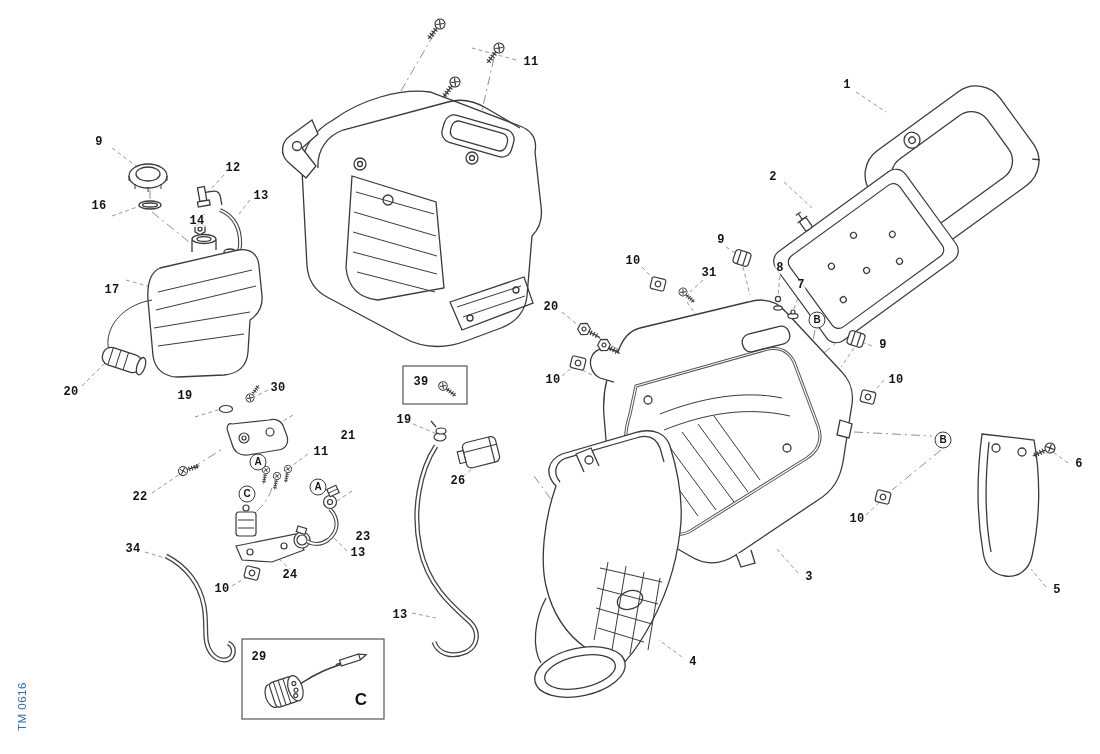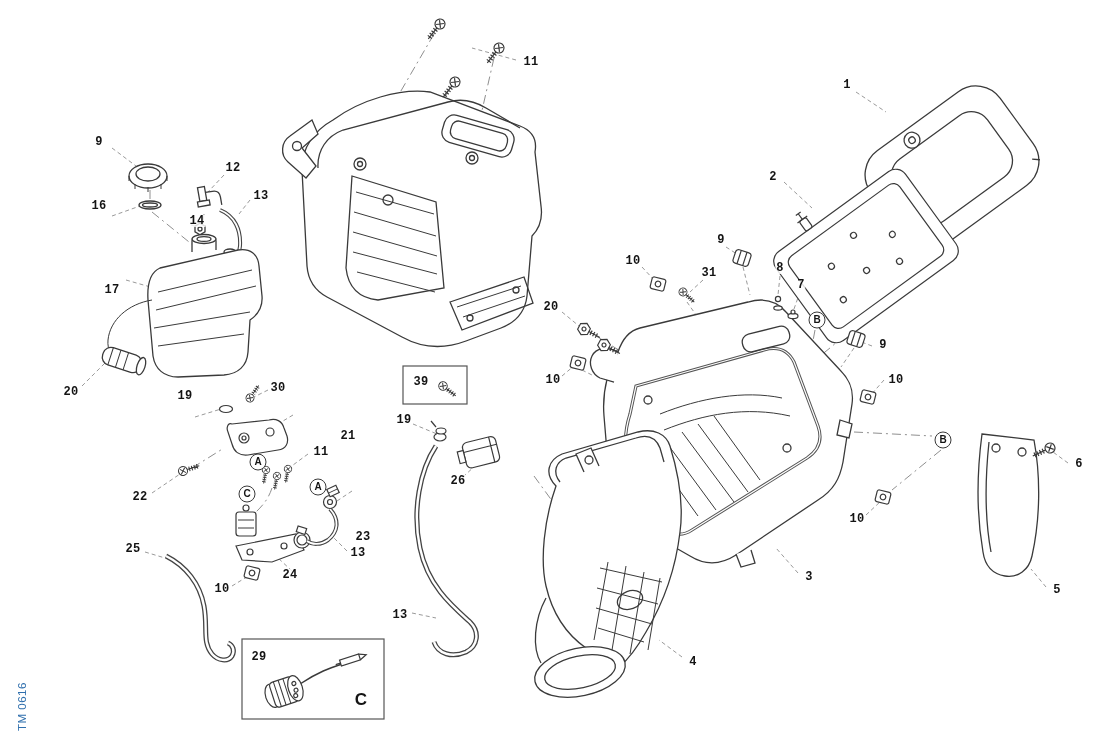--- a/index.html
+++ b/index.html
@@ -377,21 +377,21 @@
       <span class="callout" style="left: 71px; top: 392px;">20</span>
       <span class="callout" style="left: 304px; top: 436px; margin-left: 44px;">21</span>
       <span class="callout" style="left: 185px; top: 396px;">19</span>
       <span class="callout" style="left: 404px; top: 420px;">19</span>
       <span class="callout" style="left: 321px; top: 452px;">11</span>
       <span class="callout" style="left: 363px; top: 489px; margin-top: 48px;">23</span>
       <span class="callout" style="left: 140px; top: 497px;">22</span>
       <span class="callout" style="left: 458px; top: 481px;">26</span>
       <span class="callout" style="left: 1079px; top: 464px;">6</span>
       <span class="callout" style="left: 857px; top: 519px;">10</span>
-      <span class="callout" style="left: 133px; top: 549px;">25</span>
+      <span class="callout" style="left: 133px; top: 549px;">34</span>
       <span class="callout" style="left: 358px; top: 553px;">13</span>
       <span class="callout" style="left: 290px; top: 575px;">24</span>
       <span class="callout" style="left: 809px; top: 577px;">3</span>
       <span class="callout" style="left: 222px; top: 589px;">10</span>
       <span class="callout" style="left: 1057px; top: 590px;">5</span>
       <span class="callout" style="left: 400px; top: 615px;">13</span>
       <span class="callout" style="left: 693px; top: 662px;">4</span>
       <span class="callout" style="left: 259px; top: 657px;">29</span>
       <span class="circled" style="left: 817px; top: 320px;">B</span>
       <span class="circled" style="left: 943px; top: 440px;">B</span>

